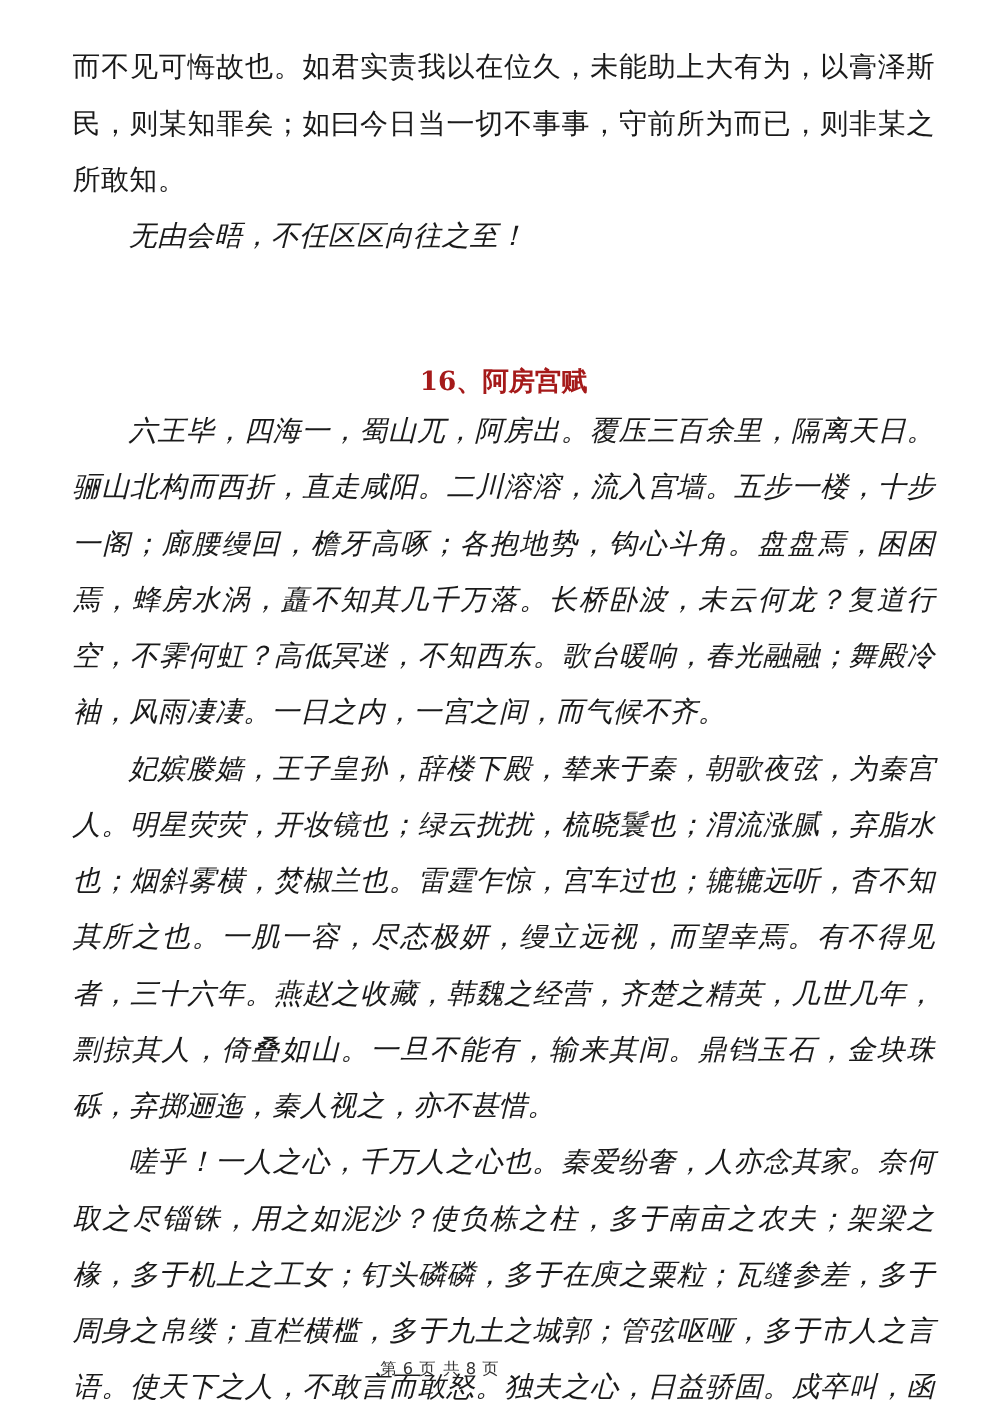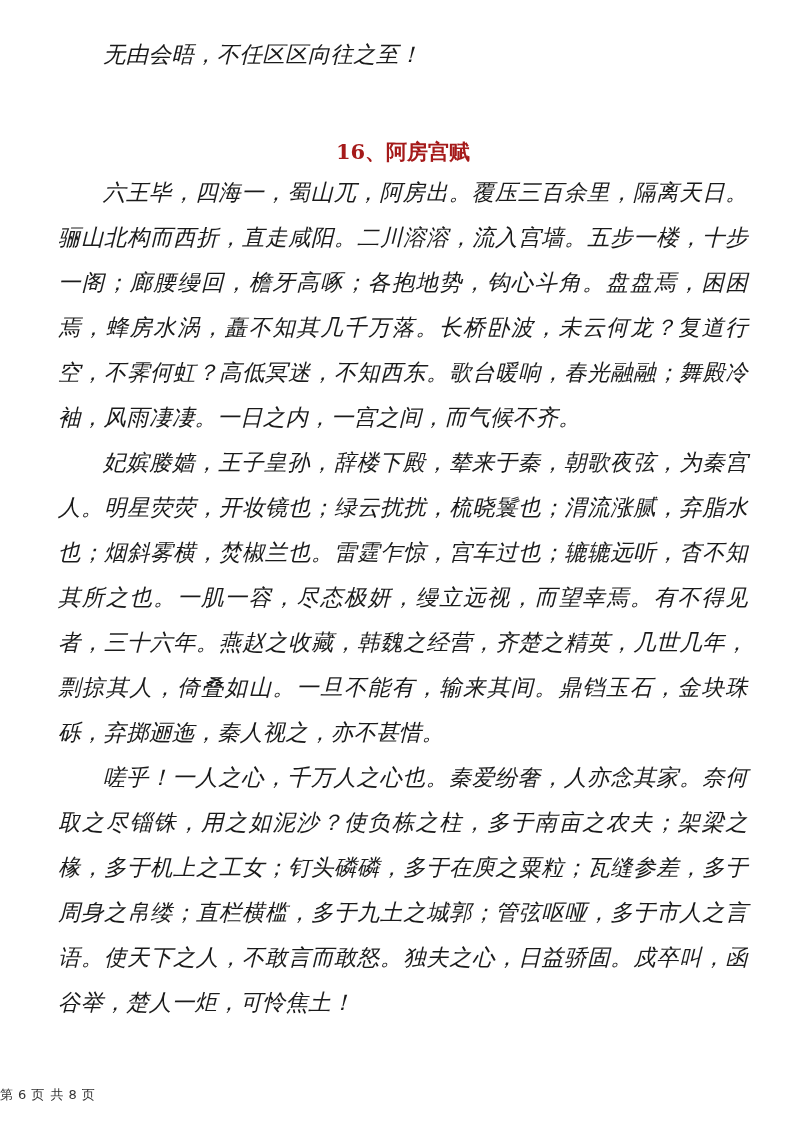--- a/index.html
+++ b/index.html
@@ -2,29 +2,30 @@
 <html><head>
 <meta charset="utf-8">
 <style>
   html, body { margin: 0; padding: 0; background: #ffffff; }
   body { width: 800px; height: 1131px; position: relative; overflow: hidden;
          font-family: "DejaVu Serif", "Liberation Serif", serif; color: #1a1a1a; }
   .page { position: absolute; left: 58px; top: 32px; width: 690px; }
   .p { font-size: 22.4px; line-height: 45px; margin: 0; text-align: justify; text-align-last: left; letter-spacing: 0.35px; }
   .indent { text-indent: 45px; font-style: italic; }
   .title { color: #a51a1a; font-weight: bold; text-align: center; font-size: 21px; line-height: 37px; margin: 0; }
-  .title-block { margin-top: 56px; margin-bottom: 0; }
-  .footer { position: absolute; top: 1086px; left: 0; width: 704px; text-align: left;
+  .title-block { margin-top: 74px; margin-bottom: 0; }
+  .footer { position: absolute; top: 1086px; left: 0; width: 704px; text-align: center;
             font-size: 13px; color: #333; letter-spacing: 1px; }
   .footer b { font-weight: normal; font-family: "DejaVu Sans", sans-serif; margin: 0 4px; }
 </style>
 </head>
 <body>
 
 <div class="page">
+  <p class="p">而不见可悔故也。如君实责我以在位久，未能助上大有为，以膏泽斯民，则某知罪矣；如曰今日当一切不事事，守前所为而已，则非某之所敢知。</p>
   <p class="p indent">无由会晤，不任区区向往之至！</p>
 
   <div class="title-block">
     <p class="title">16、阿房宫赋</p>
   </div>
 
   <p class="p indent">六王毕，四海一，蜀山兀，阿房出。覆压三百余里，隔离天日。骊山北构而西折，直走咸阳。二川溶溶，流入宫墙。五步一楼，十步一阁；廊腰缦回，檐牙高啄；各抱地势，钩心斗角。盘盘焉，困困焉，蜂房水涡，矗不知其几千万落。长桥卧波，未云何龙？复道行空，不霁何虹？高低冥迷，不知西东。歌台暖响，春光融融；舞殿冷袖，风雨凄凄。一日之内，一宫之间，而气候不齐。</p>
   <p class="p indent">妃嫔媵嫱，王子皇孙，辞楼下殿，辇来于秦，朝歌夜弦，为秦宫人。明星荧荧，开妆镜也；绿云扰扰，梳晓鬟也；渭流涨腻，弃脂水也；烟斜雾横，焚椒兰也。雷霆乍惊，宫车过也；辘辘远听，杳不知其所之也。一肌一容，尽态极妍，缦立远视，而望幸焉。有不得见者，三十六年。燕赵之收藏，韩魏之经营，齐楚之精英，几世几年，剽掠其人，倚叠如山。一旦不能有，输来其间。鼎铛玉石，金块珠砾，弃掷逦迤，秦人视之，亦不甚惜。</p>
   <p class="p indent">嗟乎！一人之心，千万人之心也。秦爱纷奢，人亦念其家。奈何取之尽锱铢，用之如泥沙？使负栋之柱，多于南亩之农夫；架梁之椽，多于机上之工女；钉头磷磷，多于在庾之粟粒；瓦缝参差，多于周身之帛缕；直栏横槛，多于九土之城郭；管弦呕哑，多于市人之言语。使天下之人，不敢言而敢怒。独夫之心，日益骄固。戍卒叫，函谷举，楚人一炬，可怜焦土！</p>
 

